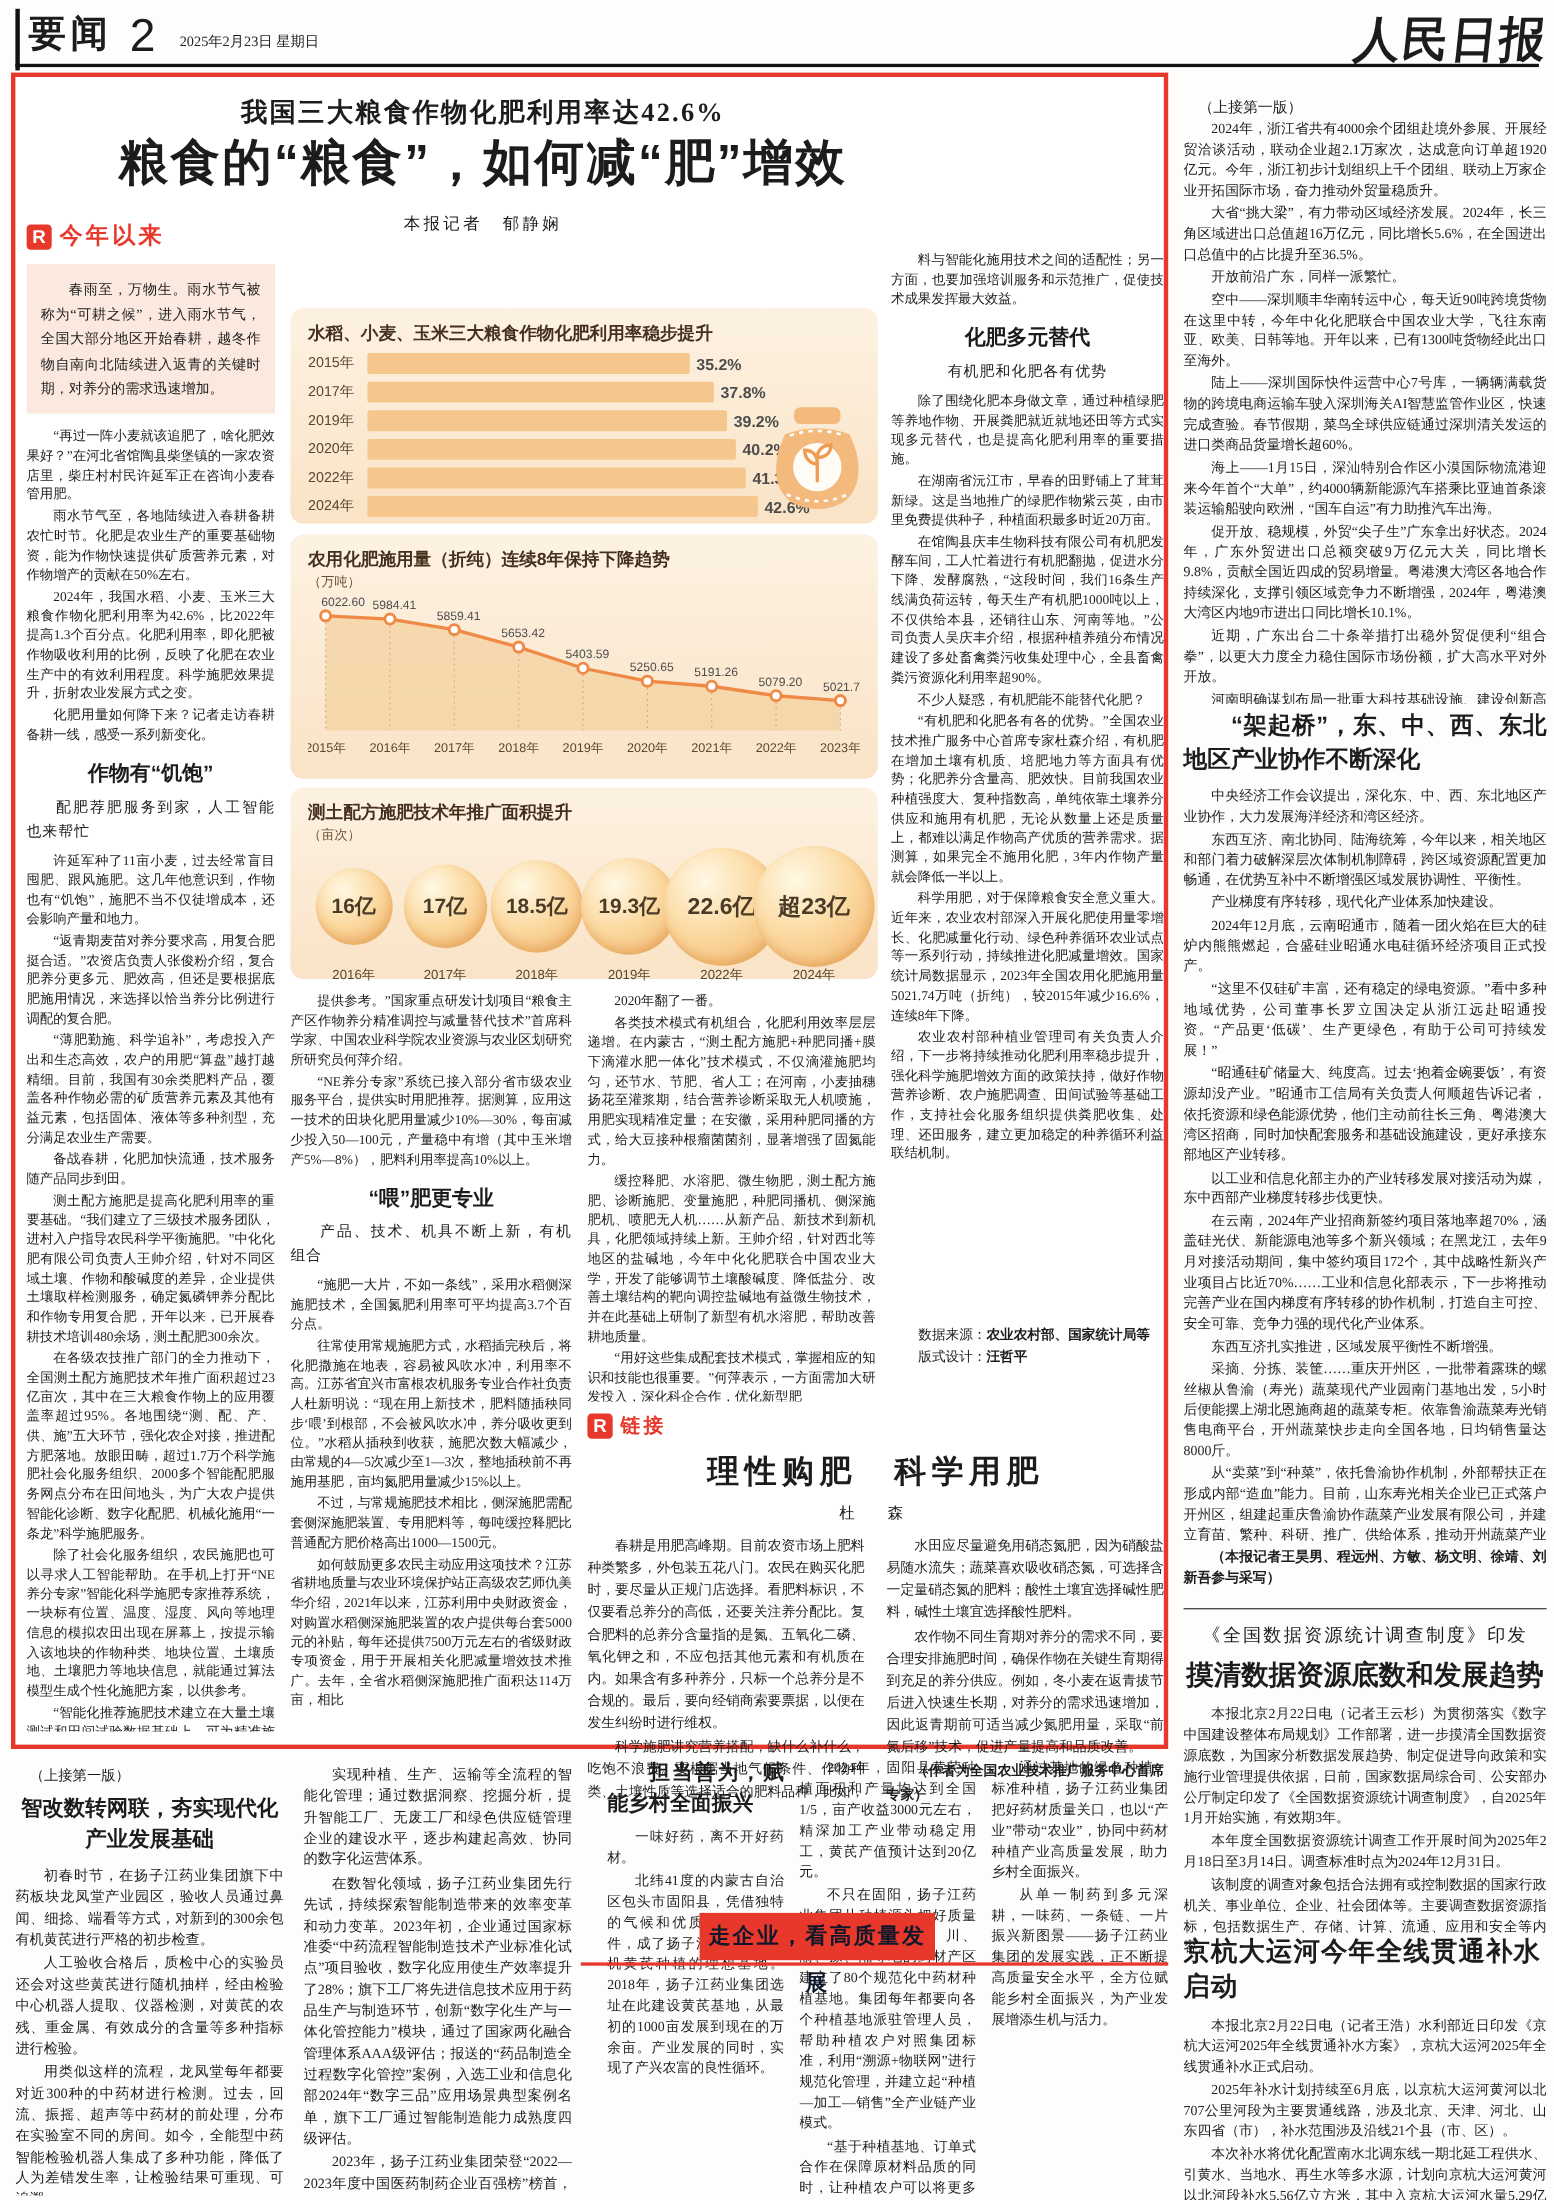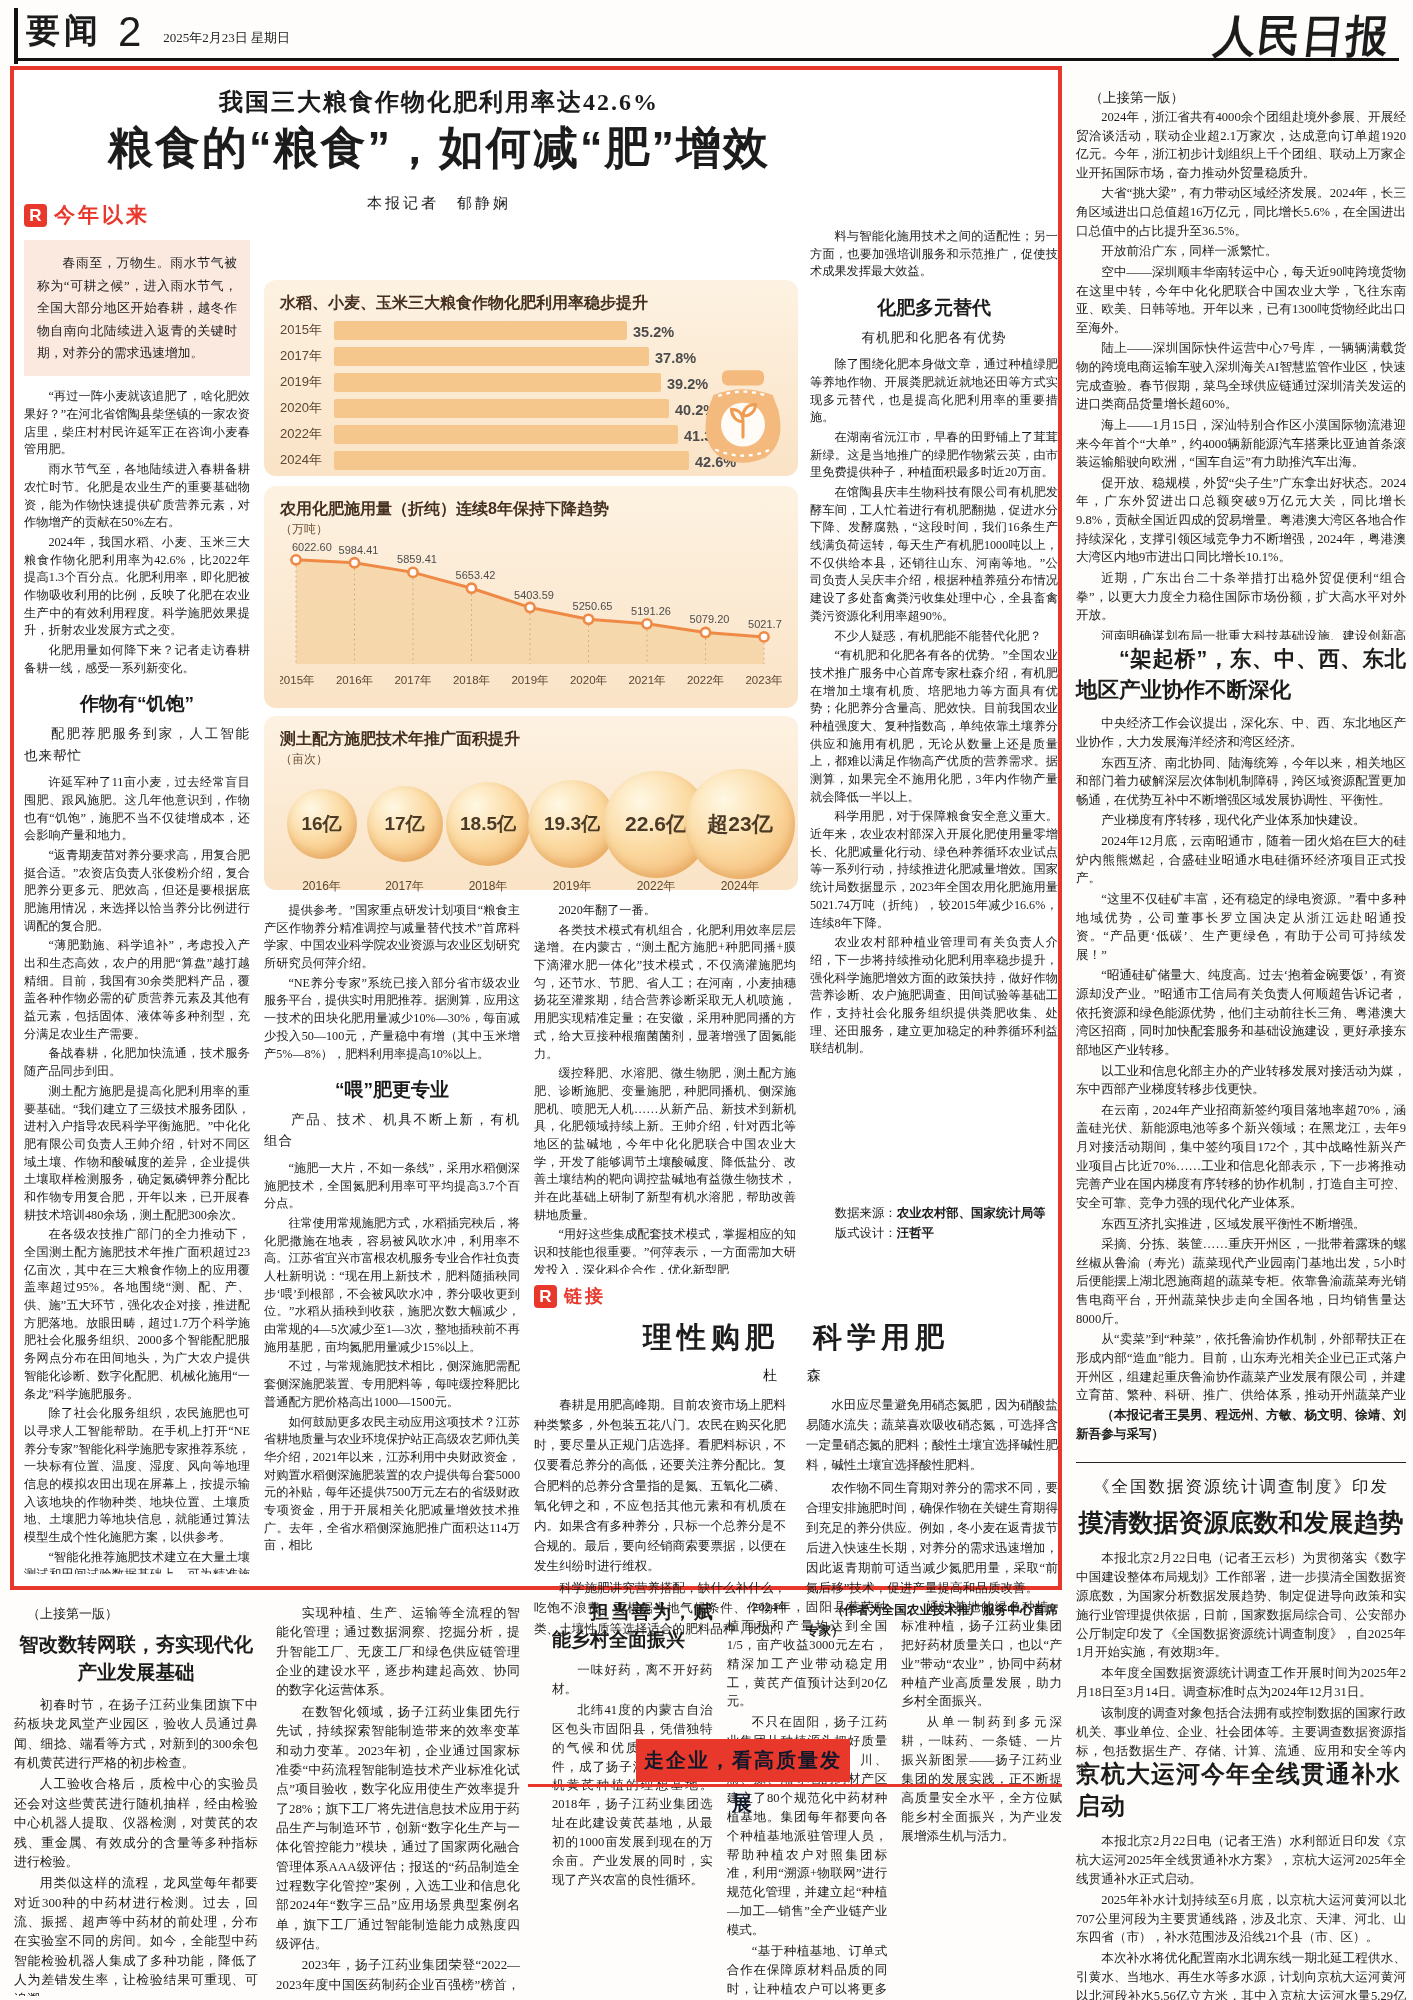--- a/index.html
+++ b/index.html
@@ -1,20 +1,20 @@
 <!DOCTYPE html>
 <html style="--accent: #e8382c; --bar: #f6c78d; --bubble: #f2b16b; --intro: #fbe9df;"><head>
 <meta charset="utf-8">
 <style>
   * { margin:0; padding:0; box-sizing:border-box; }
   body { background:#e9e7e2; font-family:"Liberation Serif",serif; color:#1c1c1c; }
   .page { position:relative; width:1413px; height:2000px; margin:0 auto; background:#fefdfb; overflow:hidden; }
 
   
-  .hdr { position:absolute; left:14px; top:8px; right:19px; height:50px; }
+  .hdr { position:absolute; left:14px; top:8px; right:2px; height:50px; }
   .hdr-rule { position:absolute; left:14px; top:58px; right:14px; border-top:3px solid #111; }
   .hdr-hook { position:absolute; left:14px; top:8px; height:56px; border-left:4px solid #111; }
   .sec-name { display:inline-block; font-family:"Liberation Sans",sans-serif; font-weight:bold; font-size:34px; margin-left:12px; letter-spacing:4px; }
   .sec-num { display:inline-block; font-family:"Liberation Sans",sans-serif; font-weight:300; font-size:42px; margin-left:16px; vertical-align:-4px; }
   .sec-date { display:inline-block; font-size:13px; margin-left:22px; color:#222; }
   .masthead { position:absolute; right:4px; top:0px; font-weight:bold; font-size:42px; letter-spacing:2px; transform:skewX(-6deg) scaleY(1.05); }
 
   
   .fbox { position:absolute; left:10px; top:66px; width:1052px; height:1524px; border:4px solid var(--accent); background:#fff; }
   .fbox > * { position:absolute; }

